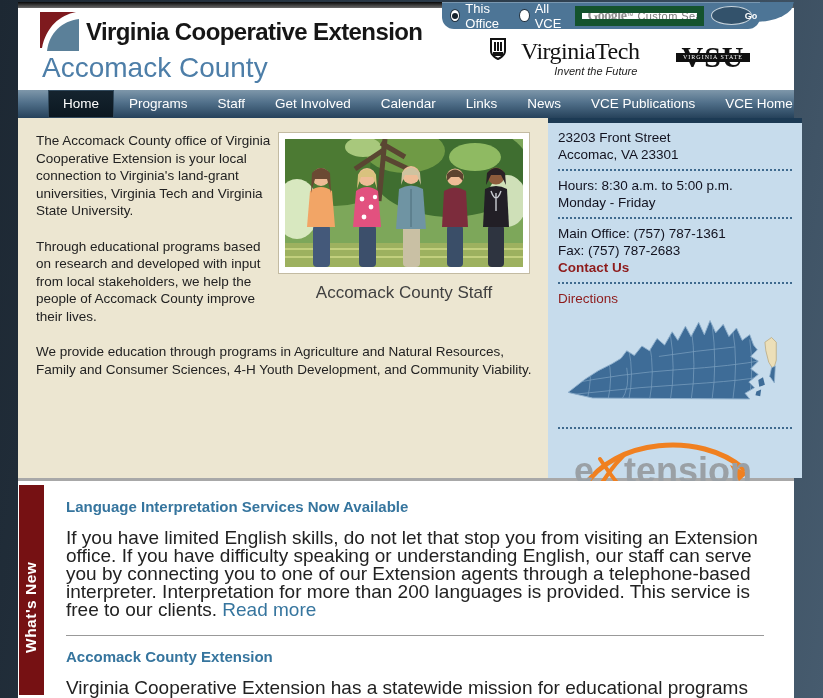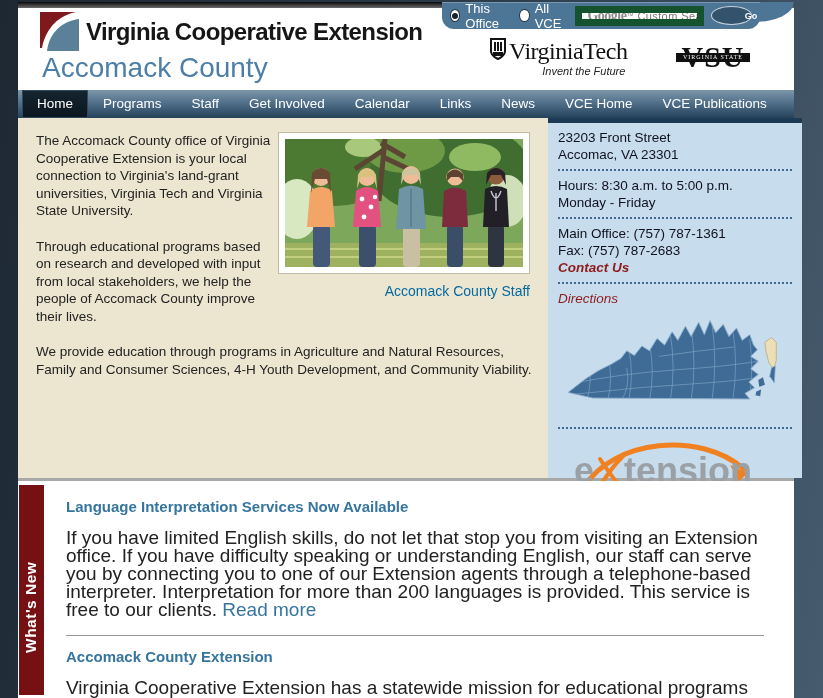--- a/index.html
+++ b/index.html
@@ -28,47 +28,47 @@
   .g-tm{font-size:7px;color:#8d8d8d;vertical-align:super;}
   .g-rest{font-size:11px;color:#7a7a7a;margin-left:4px;letter-spacing:.4px;}
   .go-btn{width:19px;height:19px;border-radius:50%;background:#33526b;border:1px solid #c8d4dc;
           color:#fff;font-size:9px;font-weight:bold;display:flex;align-items:center;justify-content:center;cursor:pointer;padding-left:39px;}
 
   
   .header{position:relative;height:82px;background:#fff;}
   .vce-logo{position:absolute;left:22px;top:4px;width:39px;height:39px;}
   .wordmark{position:absolute;left:68px;top:10px;font-size:24px;font-weight:bold;color:#161616;letter-spacing:-.6px;}
   .county-title{position:absolute;left:24px;top:44px;font-size:28px;color:#4d7ea8;}
-  .vt-logo{position:absolute;left:472px;top:30px;display:flex;align-items:flex-start;gap:3px;cursor:pointer;text-align:center;}
+  .vt-logo{position:absolute;left:472px;top:30px;display:flex;align-items:flex-start;gap:15px;cursor:pointer;text-align:center;}
   .vt-name{font-family:"Liberation Serif",serif;font-size:24px;color:#121212;letter-spacing:-.5px;}
   .vt-tagline{position:absolute;right:2px;top:27px;font-style:italic;font-size:11px;color:#222;white-space:nowrap;}
   .vsu-logo{position:absolute;left:660px;top:32px;width:70px;height:36px;text-align:center;cursor:pointer;}
   .vsu-mono{font-family:"Liberation Serif",serif;font-size:30px;font-weight:bold;color:#121212;letter-spacing:1px;line-height:34px;}
   .vsu-banner{position:absolute;left:-2px;right:-2px;top:13px;height:9px;background:#101010;color:#fff;
               font-size:6px;letter-spacing:1px;line-height:9px;text-align:center;font-family:"Liberation Serif",serif;}
 
   
-  .navbar{height:28px;background:linear-gradient(#7e97aa,#51708a 45%,#26425b 100%);display:flex;align-items:stretch;padding-left:4px;}
+  .navbar{height:28px;background:linear-gradient(#7e97aa,#51708a 45%,#26425b 100%);display:flex;align-items:stretch;padding-left:30px;}
   .nav-item{color:#fff;font-size:13.5px;line-height:28px;padding:0 15px;cursor:pointer;white-space:nowrap;}
   .nav-item.active{background:linear-gradient(#15242f,#0b1720);box-shadow:inset 0 0 0 1px #31495c;}
 
   
   .content{display:flex;height:360px;}
   .main{position:relative;flex:1;background:#ece6d1;padding:14px 16px;}
   .main p{width:238px;margin:0 0 0 2px;font-size:13.5px;line-height:17.5px;color:#222;}
   .main p + p{margin-top:18px;}
   .main .wide{width:496px;}
   .photo-frame{position:absolute;top:14px;right:18px;width:252px;background:#fff;border:1px solid #c3bba2;padding:6px;}
   .photo-frame svg{display:block;}
-  .photo-caption{position:absolute;top:165px;right:18px;width:252px;text-align:right;font-size:14px;color:#0369a1;}
+  .photo-caption{position:absolute;top:165px;right:18px;width:252px;text-align:center;font-size:17px;color:#404040;}
 
   .sidebar{width:254px;background:#c7dcec;border-top:5px solid #1c3a54;padding:6px 10px 0;
            font-size:13.5px;line-height:17px;color:#12121f;}
   .dotted{border:none;border-top:2px dotted #3f6a8e;margin:6px 0;}
-  .link-maroon{color:#8e1b1b;cursor:pointer;text-decoration:none;font-style:italic;}
+  .link-maroon{color:#8e1b1b;cursor:pointer;text-decoration:none;}
   .contact{font-weight:bold;}
   .map-wrap{margin-top:4px;}
   .ext-logo{position:relative;height:62px;margin-top:2px;cursor:pointer;}
   .ext-tagline{position:absolute;right:6px;bottom:0;font-size:12px;color:#8f989e;letter-spacing:3px;}
 
   
   .gray-divider{height:3px;background:#a8a8a8;}
   .whats-new{position:relative;background:#fff;height:214px;}
   .ribbon{position:absolute;left:1px;top:4px;bottom:0;width:25px;background:#761113;}
   .ribbon span{position:absolute;top:8px;left:3px;height:160px;writing-mode:vertical-rl;transform:rotate(180deg);
@@ -135,22 +135,22 @@
     </div>
 
     <div class="navbar">
       <div class="nav-item active">Home</div>
       <div class="nav-item">Programs</div>
       <div class="nav-item">Staff</div>
       <div class="nav-item">Get Involved</div>
       <div class="nav-item">Calendar</div>
       <div class="nav-item">Links</div>
       <div class="nav-item">News</div>
+      <div class="nav-item">VCE Publications</div>
       <div class="nav-item">VCE Home</div>
-      <div class="nav-item">VCE Publications</div>
     </div>
 
     <div class="content">
       <div class="main">
         <p>The Accomack County office of Virginia Cooperative Extension is your local connection to Virginia's land-grant universities, Virginia Tech and Virginia State University.</p>
         <p>Through educational programs based on research and developed with input from local stakeholders, we help the people of Accomack County improve their lives.</p>
         <p class="wide">We provide education through programs in Agriculture and Natural Resources, Family and Consumer Sciences, 4-H Youth Development, and Community Viability.</p>
 
         <div class="photo-frame">
           <svg width="238" height="128" viewBox="0 0 238 128">

